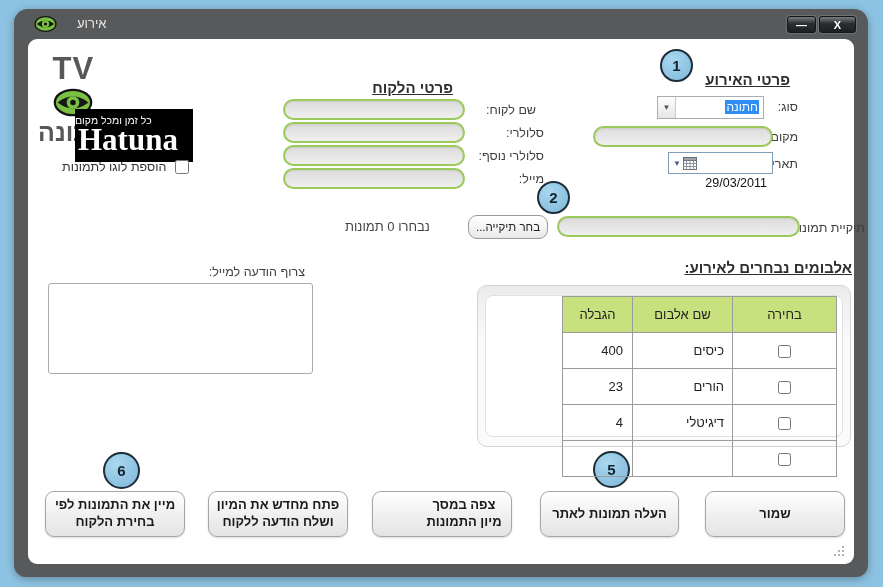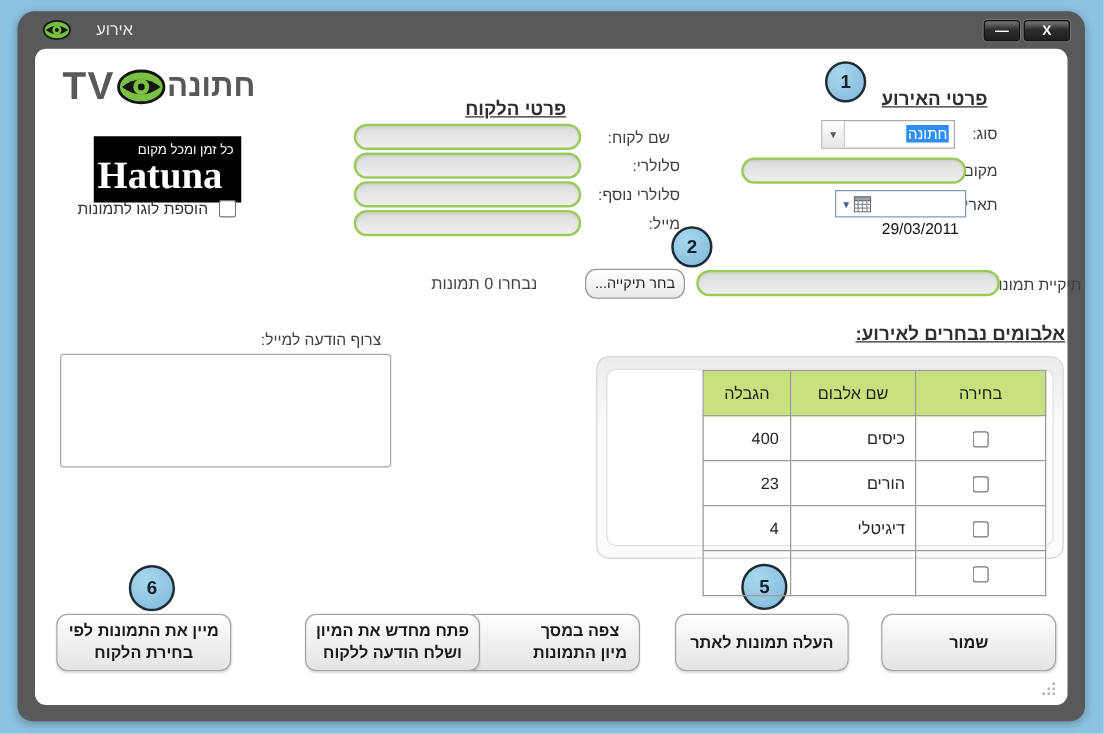--- a/index.html
+++ b/index.html
@@ -24,29 +24,29 @@
     color: #fff; font-weight: bold; font-size: 11px; line-height: 14px; text-align: center;
     padding: 0;
   }
   .tb-min { right: 52px; width: 29px; }
   .tb-close { right: 12px; width: 37px; }
   .content {
     position: absolute; left: 14px; top: 30px; width: 826px; height: 525px;
     background: #fff; border-radius: 9px;
   }
   
-  .logo-row { position: absolute; left: 22px; top: 12px; display: flex; align-items: center; color: #57585a; font-weight: bold; }
+  .logo-row { position: absolute; left: 10px; top: 12px; display: flex; align-items: center; color: #57585a; font-weight: bold; flex-direction: column; }
   .logo-tv { font-size: 31px; letter-spacing: 1px; }
   .logo-eye { width: 40px; height: 31px; margin: 0 1px; }
   .logo-heb { font-size: 25px; }
   .banner {
     position: absolute; left: 47px; top: 70px; width: 118px; height: 53px;
     background: #000; color: #fff; overflow: hidden;
   }
-  .banner-tag { font-size: 10.5px; direction: rtl; text-align: right; padding: 5px 6px 0 0; white-space: nowrap; }
+  .banner-tag { font-size: 10.5px; direction: rtl; text-align: left; padding: 5px 6px 0 0; white-space: nowrap; }
   .banner-brand { font-family: "Liberation Serif", "DejaVu Serif", serif; font-weight: bold; font-size: 31px; line-height: 27px; padding-left: 3px; white-space: nowrap; }
   .addlogo { position: absolute; left: 34px; top: 121px; display: flex; align-items: center; gap: 9px; font-size: 12.5px; color: #333; }
   .addlogo input { width: 14px; height: 14px; margin: 0; }
   
   .badge {
     position: absolute; width: 33px; height: 33px; border-radius: 50%;
     background: radial-gradient(circle at 35% 30%, #a9d8ef, #7fb7d9);
     border: 2px solid #1d2c37; color: #12232e; font-weight: bold; font-size: 15px;
     display: flex; align-items: center; justify-content: center;
   }
@@ -109,21 +109,21 @@
     position: absolute; top: 452px; height: 46px;
     border: 1px solid #a6a6a6; border-radius: 9px;
     background: linear-gradient(#ffffff, #efefef 55%, #e4e4e4);
     box-shadow: 0 1px 2px rgba(0,0,0,.15);
     font-weight: bold; font-size: 13px; color: #1b1b1b; line-height: 1.3;
     direction: rtl; text-align: center; font-family: inherit; padding: 2px 4px;
   }
   .b-save { left: 677px; width: 140px; }
   .b-upload { left: 512px; width: 139px; }
   .b-view { left: 344px; width: 140px; padding-left: 48px; }
-  .b-reopen { left: 180px; width: 140px; margin-left: 36px; }
+  .b-reopen { left: 180px; width: 140px; }
   .b-sort { left: 17px; width: 140px; }
   .grip { position: absolute; right: 10px; bottom: 8px; width: 12px; height: 12px; }
   .grip i { position: absolute; width: 2px; height: 2px; background: #b3b3b3; }
   .grip i:nth-child(1){ right:0; bottom:8px; } .grip i:nth-child(2){ right:0; bottom:4px; }
   .grip i:nth-child(3){ right:4px; bottom:4px; } .grip i:nth-child(4){ right:0; bottom:0; }
   .grip i:nth-child(5){ right:4px; bottom:0; } .grip i:nth-child(6){ right:8px; bottom:0; }
 </style>
 </head>
 <body>
 

